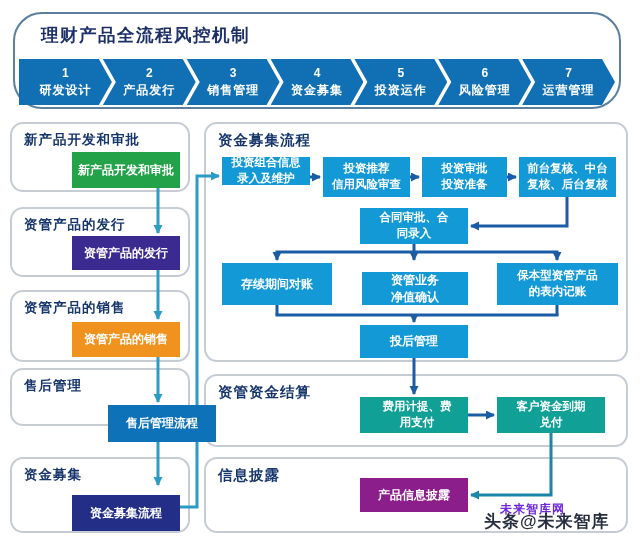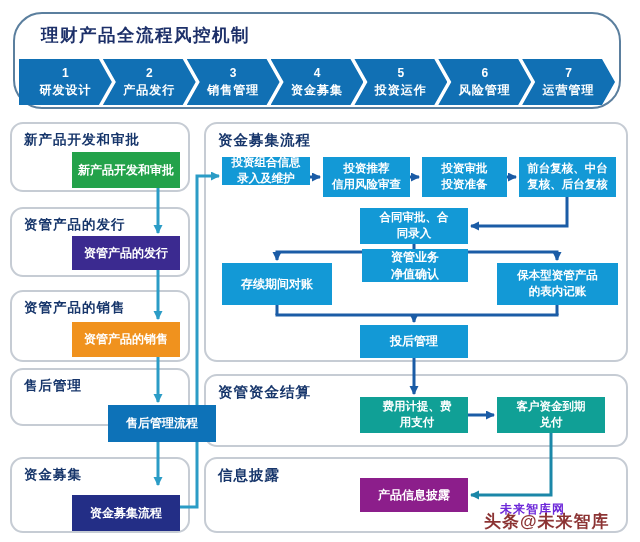--- a/index.html
+++ b/index.html
@@ -42,33 +42,33 @@
   .b-l2{left:72px;top:236px;width:108px;height:34px;}
   .b-l3{left:72px;top:322px;width:108px;height:35px;}
   .b-l4{left:72px;top:405px;width:108px;height:37px;}
   .b-l5{left:72px;top:488px;width:108px;height:36px;margin-top:7px;}
   .b-r1{left:222px;top:157px;width:88px;height:28px;font-size:11.5px;}
   .b-r2{left:323px;top:157px;width:87px;height:40px;font-size:11.5px;}
   .b-r3{left:422px;top:157px;width:85px;height:40px;font-size:11.5px;}
   .b-r4{left:519px;top:157px;width:97px;height:40px;font-size:11.5px;}
   .b-contract{left:360px;top:208px;width:108px;height:36px;font-size:11.5px;}
   .b-ra{left:222px;top:263px;width:110px;height:42px;}
-  .b-rb{left:362px;top:249px;width:106px;height:33px;}
+  .b-rb{left:362px;top:272px;width:106px;height:33px;}
   .b-rc{left:497px;top:263px;width:121px;height:42px;font-size:11.5px;}
   .b-post{left:360px;top:325px;width:108px;height:33px;}
   .b-fee{left:360px;top:397px;width:108px;height:36px;font-size:11.5px;}
   .b-redeem{left:497px;top:397px;width:108px;height:36px;font-size:11.5px;}
   .b-disclose{left:360px;top:478px;width:108px;height:34px;}
   
   #connectors{position:absolute;left:0;top:0;width:640px;height:542px;z-index:2;pointer-events:none;}
   
   .watermark{position:absolute;left:484px;top:501px;width:154px;height:40px;z-index:6;}
   .wm-ghost{position:absolute;left:16px;top:0;font-size:12px;font-weight:bold;color:#6d28d9;
     letter-spacing:1px;white-space:nowrap;}
-  .wm-front{position:absolute;left:0;top:9px;font-size:17px;font-weight:bold;color:#7f1d1d;
+  .wm-front{position:absolute;left:0;top:9px;font-size:17px;font-weight:bold;color:#0f172a;
     letter-spacing:1px;white-space:nowrap;opacity:0.9;}
 </style>
 </head>
 <body>
 
 <div id="stage">
 
   <div class="title-panel">
     <div class="main-title">理财产品全流程风控机制</div>
     <div class="chev-row">

